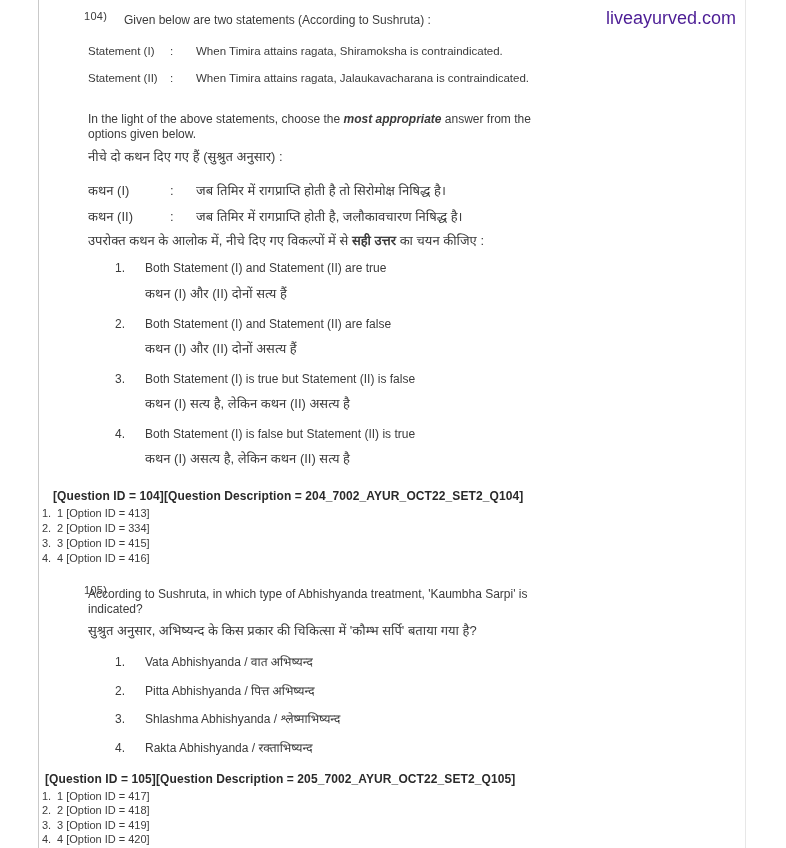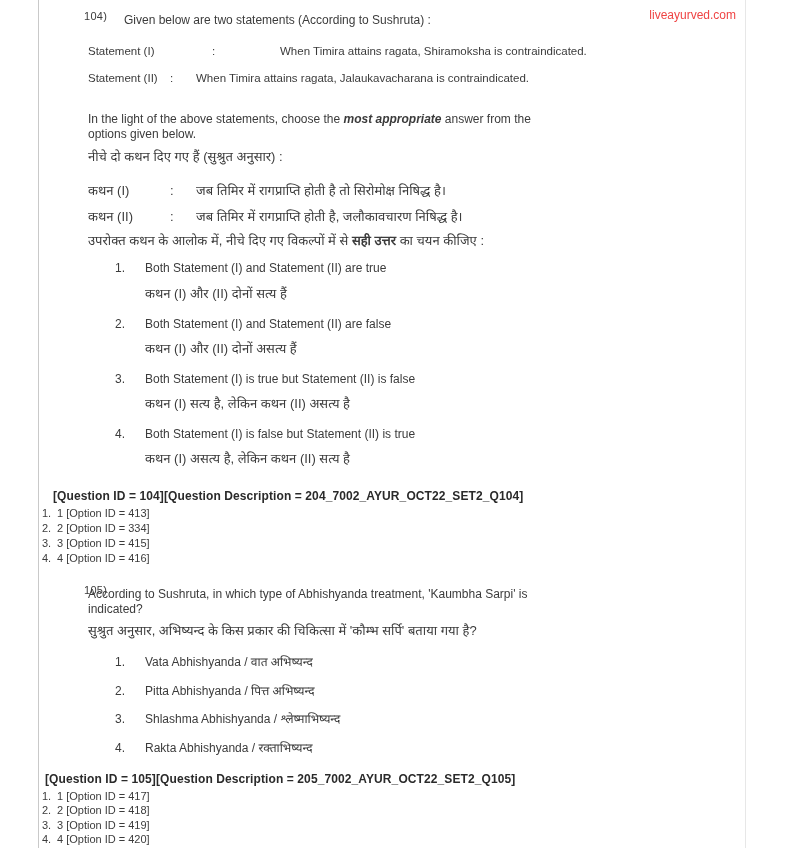--- a/index.html
+++ b/index.html
@@ -8,21 +8,21 @@
     width:786px;height:848px;
     background:#ffffff;
     font-family:"Liberation Sans","DejaVu Sans",sans-serif;
     color:#3b3b3b;
     overflow:hidden;
   }
   .abs{position:absolute;}
   .rule{position:absolute;top:0;bottom:0;width:1px;}
   .rule-left{left:38px;background:#c9c9c9;}
   .rule-right{left:745px;background:#e7e7e7;}
-  .watermark{position:absolute;top:8px;right:50px;font-size:12px;color:#ef4444;}
+  .watermark{position:absolute;top:8px;right:50px;font-size:18px;color:#4c1d95;}
   .qnum{font-size:11px;color:#3b3b3b;letter-spacing:.3px;margin-left:32px;}
   .para{font-size:12px;line-height:15px;margin:0;}
   .w460{width:460px;}
   .stmt-row{display:grid;grid-template-columns:82px 26px 345px;font-size:11.5px;line-height:14px;}
   .stmt-row .stmt-text{text-align:left;}
   .stmt-row.justify .stmt-text{text-align:justify;}
   .hi{font-size:13px;line-height:17px;}
   .hi-stmt{display:grid;grid-template-columns:82px 26px 345px;font-size:13px;line-height:17px;}
   .bi{font-weight:bold;font-style:italic;}
   .b{font-weight:bold;}
@@ -39,21 +39,21 @@
 
   <div class="rule rule-left"></div>
   <div class="rule rule-right"></div>
 
   <div class="watermark">liveayurved.com</div>
 
   <span class="abs qnum" style="left:52px;top:10px;">104)</span>
 
   <p class="abs para w460" style="left:88px;top:13px;margin-left:36px;">Given below are two statements (According to Sushruta) :</p>
 
-  <div class="abs stmt-row" style="left:88px;top:44px;gap:42px;">
+  <div class="abs stmt-row" style="left:88px;top:44px;">
     <span class="stmt-label">Statement (I)</span>
     <span class="stmt-colon">:</span>
     <span class="stmt-text">When Timira attains ragata, Shiramoksha is contraindicated.</span>
   </div>
 
   <div class="abs stmt-row justify" style="left:88px;top:71px;">
     <span class="stmt-label">Statement (II)</span>
     <span class="stmt-colon">:</span>
     <span class="stmt-text">When Timira attains ragata, Jalaukavacharana is contraindicated.</span>
   </div>

